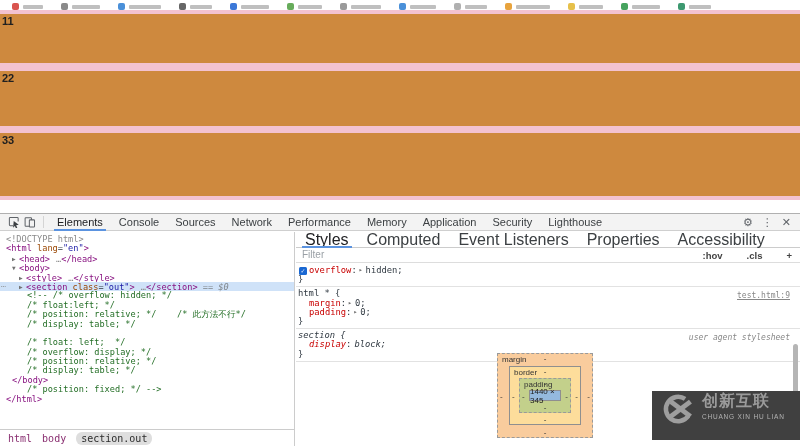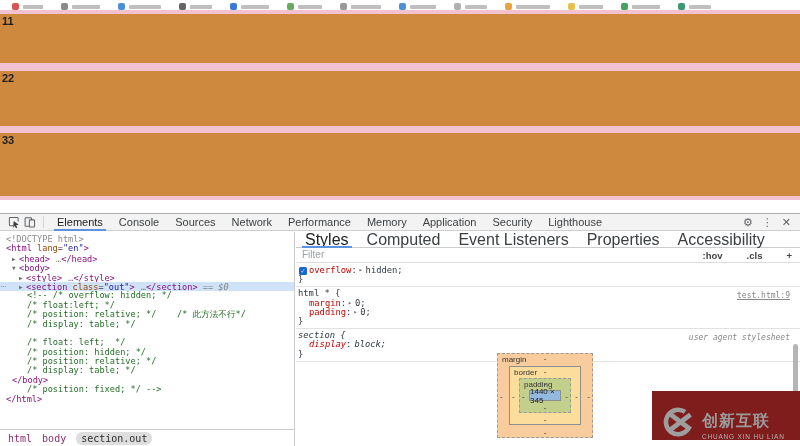--- a/index.html
+++ b/index.html
@@ -113,22 +113,22 @@
   .bm-lab { position:absolute; left:4px; top:1px; }
   .dash { position:absolute; color:#333; }
   .dash.t { top:0px; left:50%; transform:translateX(-50%); }
   .dash.b { bottom:0px; left:50%; transform:translateX(-50%); }
   .dash.l { left:2px; top:50%; transform:translateY(-50%); }
   .dash.r { right:2px; top:50%; transform:translateY(-50%); }
   .scroll-thumb { position:absolute; right:2px; top:112px; width:5px; height:58px;
                   background:#b5b5b5; border-radius:3px; }
 
   
-  .watermark { position:absolute; right:0; bottom:6px; width:148px; height:49px; background:#7f1d1d;
-               display:flex; align-items:flex-end; padding-left:9px; }
+  .watermark { position:absolute; right:0; bottom:6px; width:148px; height:49px; background:#404040;
+               display:flex; align-items:flex-start; padding-left:9px; }
   .wm-text { margin-left:5px; }
   .wm-cn { font-size:16px; font-weight:700; color:#9b9b9b; letter-spacing:1px;
            font-family:"DejaVu Sans", sans-serif; }
   .wm-en { font-size:6.5px; color:#b3b3b3; letter-spacing:.8px; margin-top:1px; }
 </style>
 </head>
 <body>
 
 <div id="screen">
 
@@ -241,21 +241,21 @@
           <div class="code-line ind1"><span class="arr">▶</span><span class="c-tag">&lt;head&gt;</span><span class="c-gray">…</span><span class="c-tag">&lt;/head&gt;</span></div>
           <div class="code-line ind1"><span class="arr">▼</span><span class="c-tag">&lt;body&gt;</span></div>
           <div class="code-line ind2"><span class="arr">▶</span><span class="c-tag">&lt;style&gt;</span><span class="c-gray">…</span><span class="c-tag">&lt;/style&gt;</span></div>
           <div class="code-line ind2 sel"><span class="gutter">⋯</span><span class="arr">▶</span><span class="c-tag">&lt;section</span><span class="c-attr"> class</span><span>=</span><span class="c-val">"out"</span><span class="c-tag">&gt;</span><span class="c-gray">…</span><span class="c-tag">&lt;/section&gt;</span><span class="c-flag"> == $0</span></div>
           <div class="code-line ind3 c-com">&lt;!-- /* overflow: hidden; */</div>
           <div class="code-line ind3 c-com">/* float:left; */</div>
           <div class="code-line ind3 c-com">/* position: relative; */    /* 此方法不行*/</div>
           <div class="code-line ind3 c-com">/* display: table; */</div>
           <div class="code-line ind3 c-com"></div>
           <div class="code-line ind3 c-com">/* float: left;  */</div>
-          <div class="code-line ind3 c-com">/* position: hidden; */</div>
+          <div class="code-line ind3 c-com">/* overflow: display; */</div>
           <div class="code-line ind3 c-com">/* position: relative; */</div>
           <div class="code-line ind3 c-com">/* display: table; */</div>
           <div class="code-line ind1 c-tag">&lt;/body&gt;</div>
           <div class="code-line ind3 c-com">/* position: fixed; */ --&gt;</div>
           <div class="code-line c-tag">&lt;/html&gt;</div>
         </div>
         <div class="crumbs">
           <span class="crumb">html</span>
           <span class="crumb">body</span>
           <span class="crumb sel">section.out</span>

